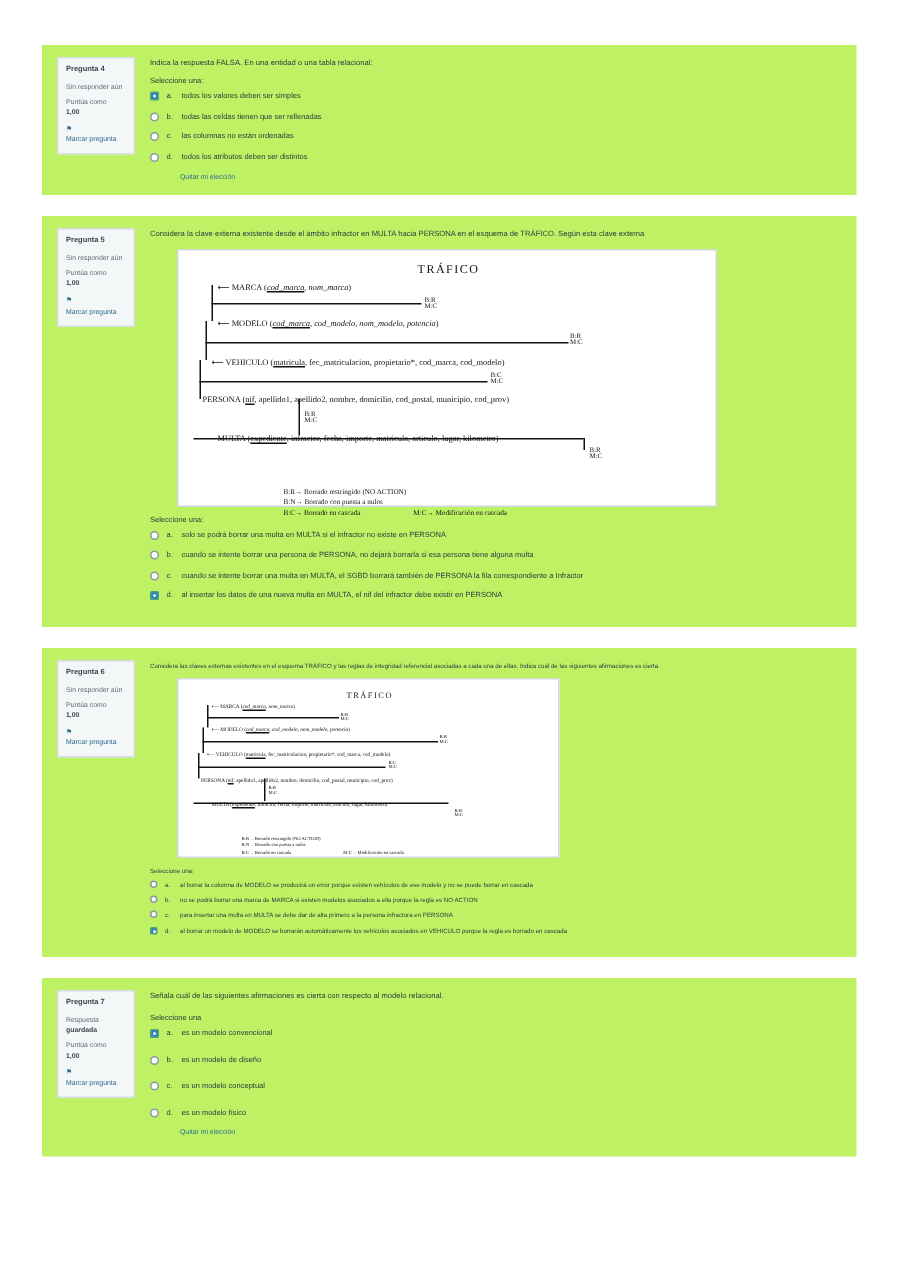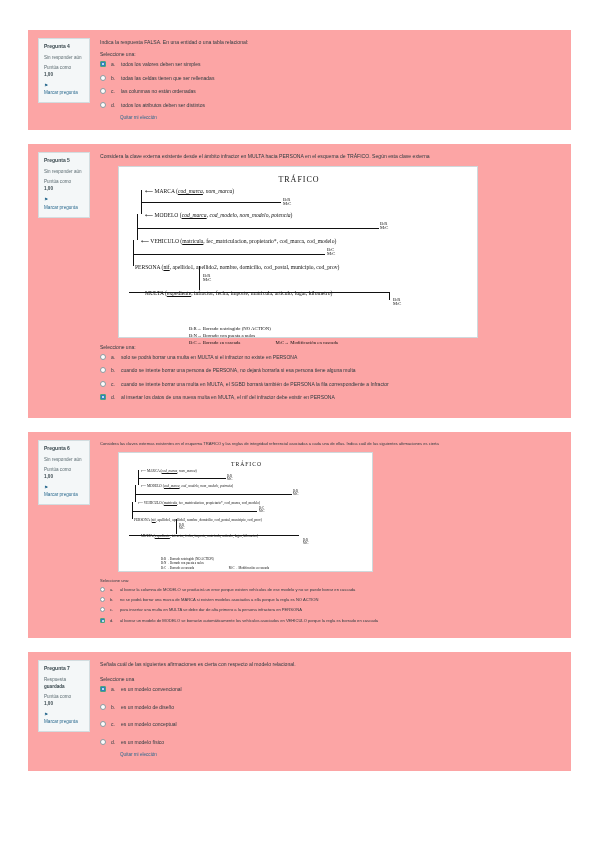--- a/index.html
+++ b/index.html
@@ -11,21 +11,21 @@
   }
   .page {
     width: 599px; height: 848px;
     position: relative;
     background: #ffffff;
     padding: 30px 28px 0 28px;
   }
 
   
   .qblock {
-    background: #fca5a5;
+    background: #bef264;
     display: flex;
     align-items: flex-start;
     margin-bottom: 14px;
     padding: 8px 10px 10px 10px;
   }
   .qinfo {
     width: 52px;
     flex: 0 0 52px;
     background: #f4f7f8;
     border: 1px solid #d3dde0;

